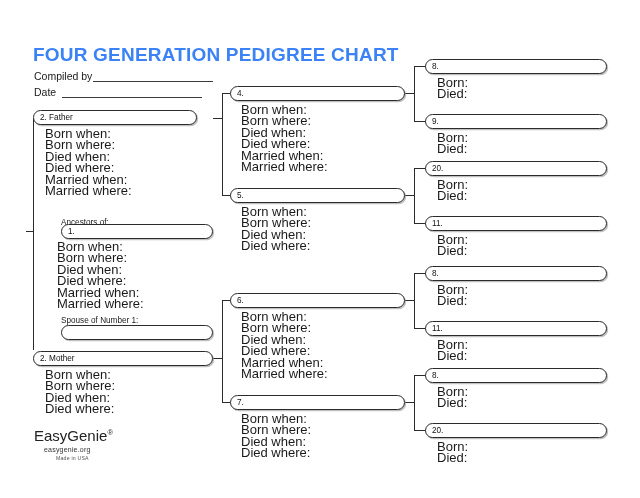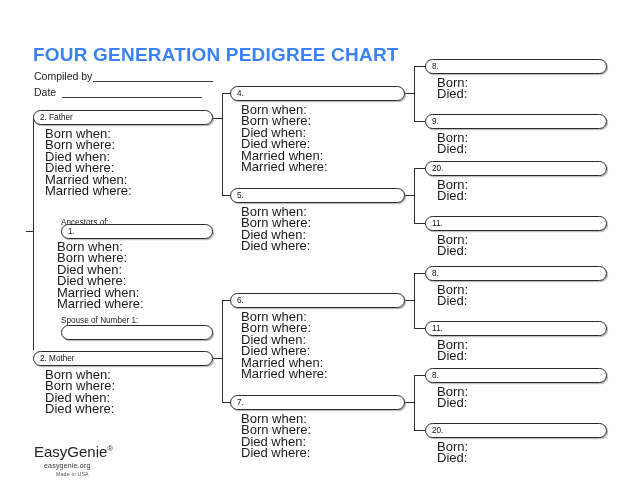--- a/index.html
+++ b/index.html
@@ -104,21 +104,20 @@
     position: absolute;
     left: 34px;
     top: 428px;
     text-align: left;
   }
   #logo-name {
     font-size: 15px;
     color: #222222;
     line-height: 1.05;
     white-space: nowrap;
-    margin-top: 16px;
   }
   #logo-name sup {
     font-size: 7.5px;
     vertical-align: super;
   }
   #logo-site {
     font-size: 7px;
     color: #333333;
     margin-top: 2px;
     margin-left: 10px;
@@ -177,21 +176,21 @@
   <div class="conn-h" style="left:405px; top:300px; width:10px;"></div>
   <div class="conn-v" style="left:414px; top:273px; height:55px;"></div>
   <div class="conn-h" style="left:414px; top:273px; width:12px;"></div>
   <div class="conn-h" style="left:414px; top:328px; width:12px;"></div>
 
   <div class="conn-h" style="left:405px; top:402px; width:10px;"></div>
   <div class="conn-v" style="left:414px; top:375px; height:55px;"></div>
   <div class="conn-h" style="left:414px; top:375px; width:12px;"></div>
   <div class="conn-h" style="left:414px; top:430px; width:12px;"></div>
 
-  <div class="namebox" style="left:33px; top:110px; width:180px;">
+  <div class="namebox" style="left:33px; top:110px; width:164px;">
     <span class="boxnum">2. Father</span>
   </div>
   <div class="fields" style="left:45px; top:128px;">
     <div>Born when:</div>
     <div>Born where:</div>
     <div>Died when:</div>
     <div>Died where:</div>
     <div>Married when:</div>
     <div>Married where:</div>
   </div>

